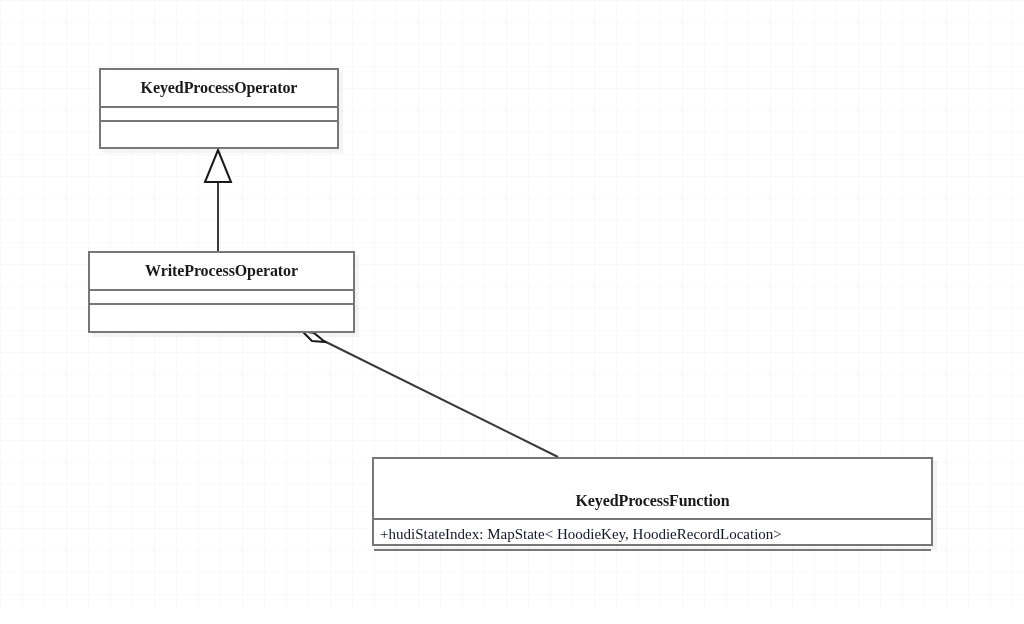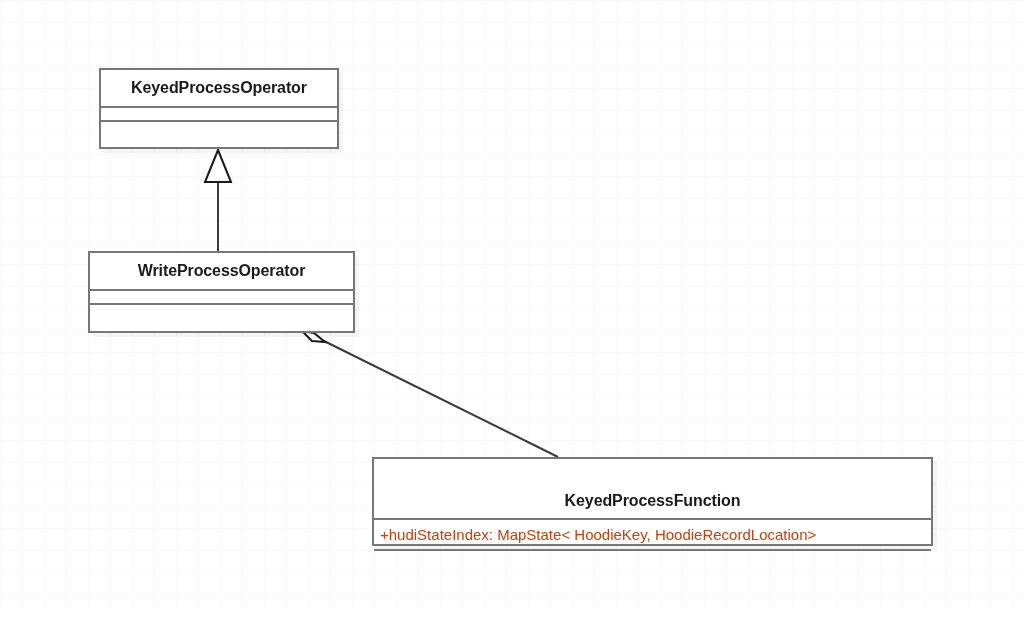--- a/index.html
+++ b/index.html
@@ -10,21 +10,21 @@
   #canvas {
     position: relative;
     width: 1024px;
     height: 608px;
     overflow: hidden;
     background-color: #ffffff;
     background-image:
       linear-gradient(to right, #f2f2f2 1px, transparent 1px),
       linear-gradient(to bottom, #f2f2f2 1px, transparent 1px);
     background-size: 66px 66px, 66px 66px;
-    font-family: Liberation Sans, sans-serif;
+    font-family: Liberation Serif, serif;
   }
   #gridfine {
     position: absolute;
     inset: 0;
     background-image:
       linear-gradient(to right, #f8f8f8 1px, transparent 1px),
       linear-gradient(to bottom, #f8f8f8 1px, transparent 1px);
     background-size: 22px 22px, 22px 22px;
     pointer-events: none;
   }
@@ -47,21 +47,21 @@
     border-bottom: 2px solid #777777;
     box-sizing: border-box;
     letter-spacing: -0.1px;
   }
   .uml-compartment {
     box-sizing: border-box;
     border-bottom: 2px solid #777777;
     display: flex;
     align-items: center;
     font-size: 15px;
-    color: #c2410c;
+    color: #0f172a;
     padding-left: 6px;
     white-space: nowrap;
     overflow: hidden;
   }
   .uml-compartment.last { border-bottom: none; }
 
   
   #class-keyed-process-operator { left: 99px;  top: 68px;  width: 240px; height: 81px; }
   #class-keyed-process-operator .uml-title       { height: 38px; }
   #class-keyed-process-operator .c-empty-1       { height: 14px; }

